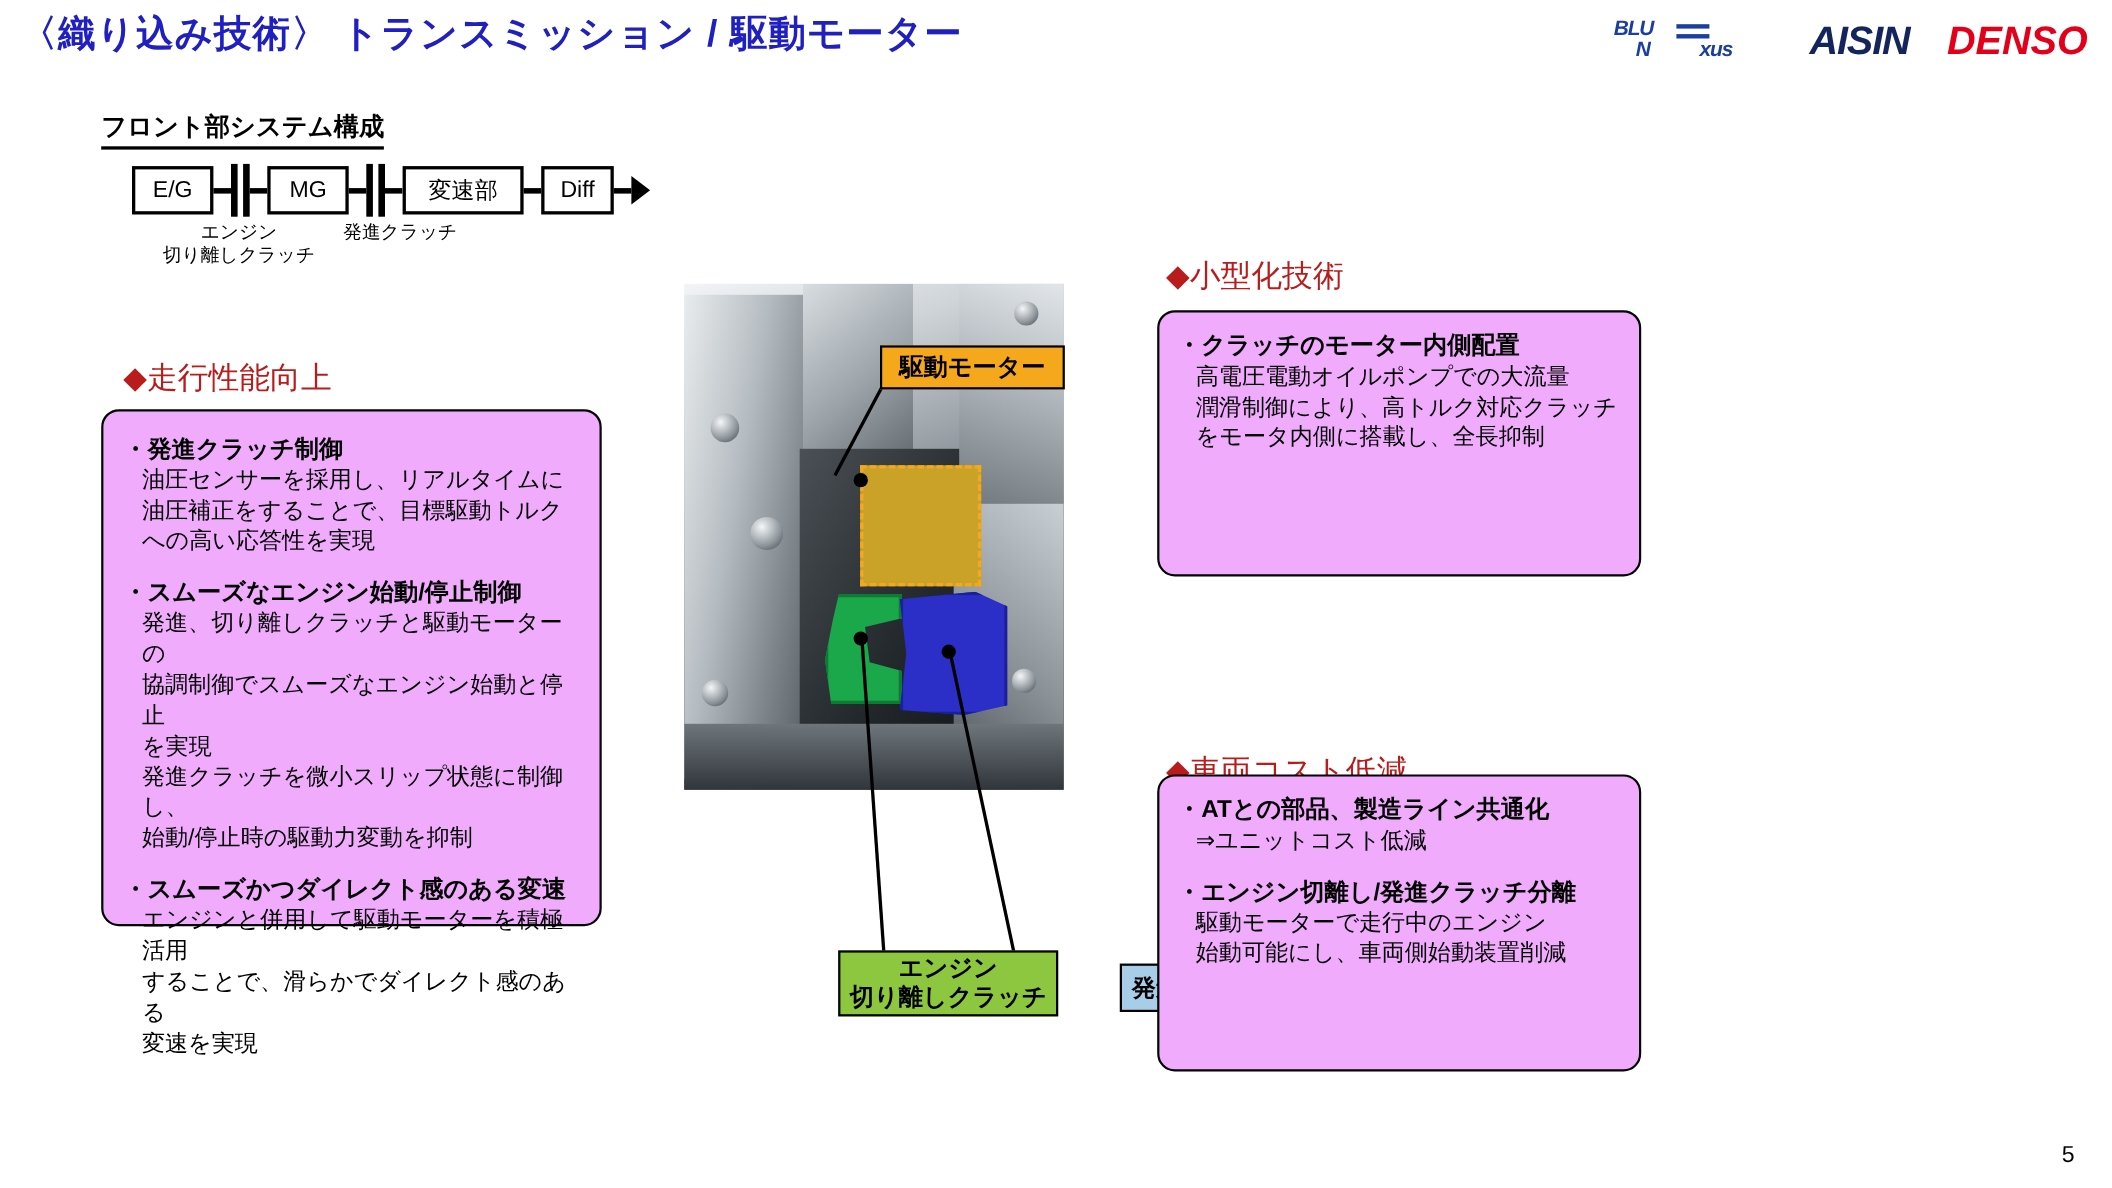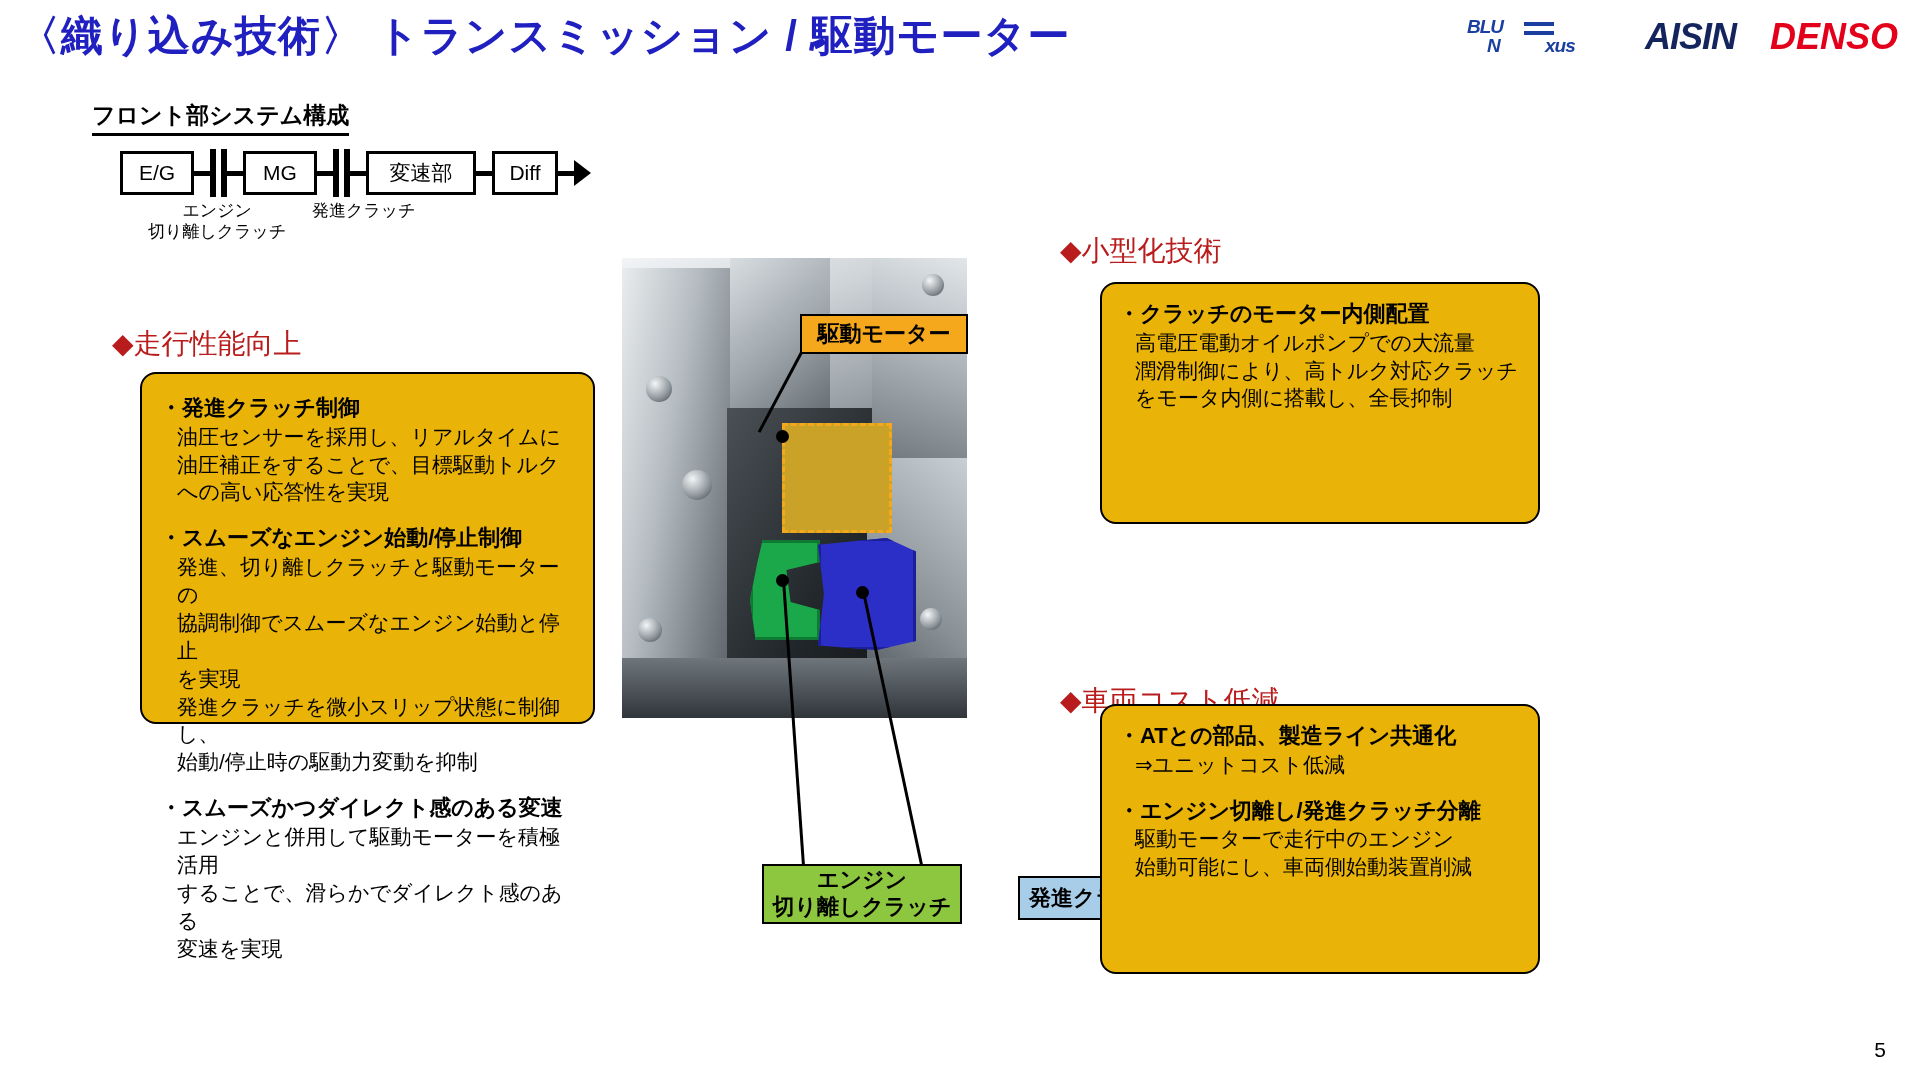--- a/index.html
+++ b/index.html
@@ -8,21 +8,21 @@
     background: #ffffff;
     font-family: "Liberation Sans", "DejaVu Sans", sans-serif;
     position: relative;
     overflow: hidden;
   }
 
   
   .slide-title {
     position: absolute;
     left: 18px; top: 8px;
-    font-size: 42px;
+    font-size: 34px;
     font-weight: bold;
     color: #2020C0;
     letter-spacing: 1px;
     white-space: nowrap;
   }
 
   
   .logo-row {
     position: absolute;
     right: 22px; top: 14px;
@@ -102,35 +102,34 @@
   
   .sec-heading {
     position: absolute; font-size: 28px; color: #b91c1c; white-space: nowrap;
   }
 
   
   .rbox {
     position: absolute;
     border: 2px solid #000;
     border-radius: 16px;
-    background: #eab308;
-    margin-left: 48px;
+    background: #f0abfc;
   }
   .bullet-group { margin-bottom: 18px; }
   .bullet-group:last-child { margin-bottom: 0; }
   .b-title {
     font-size: 22px; font-weight: bold; color: #000;
     line-height: 1.3; white-space: nowrap;
   }
   .b-body {
     font-size: 21px; color: #000; line-height: 1.33;
     padding-left: 17px; white-space: pre-line;
   }
 
-  #left-box { left: 92px; top: 372px; width: 455px; height: 352px; padding: 20px 14px 14px 18px; }
+  #left-box { left: 92px; top: 372px; width: 455px; height: 470px; padding: 20px 14px 14px 18px; }
   #right-box-1 { left: 1052px; top: 282px; width: 440px; height: 242px; padding: 16px 12px 12px 16px; }
   #right-box-2 { left: 1052px; top: 704px; width: 440px; height: 270px; padding: 16px 12px 12px 16px; }
 
   
   .photo {
     position: absolute; left: 622px; top: 258px;
     width: 345px; height: 460px;
     background: linear-gradient(160deg,#f2f4f6 0%,#cfd4d8 18%,#8f979e 42%,#5d656b 62%,#2b3034 88%);
     overflow: hidden;
   }

